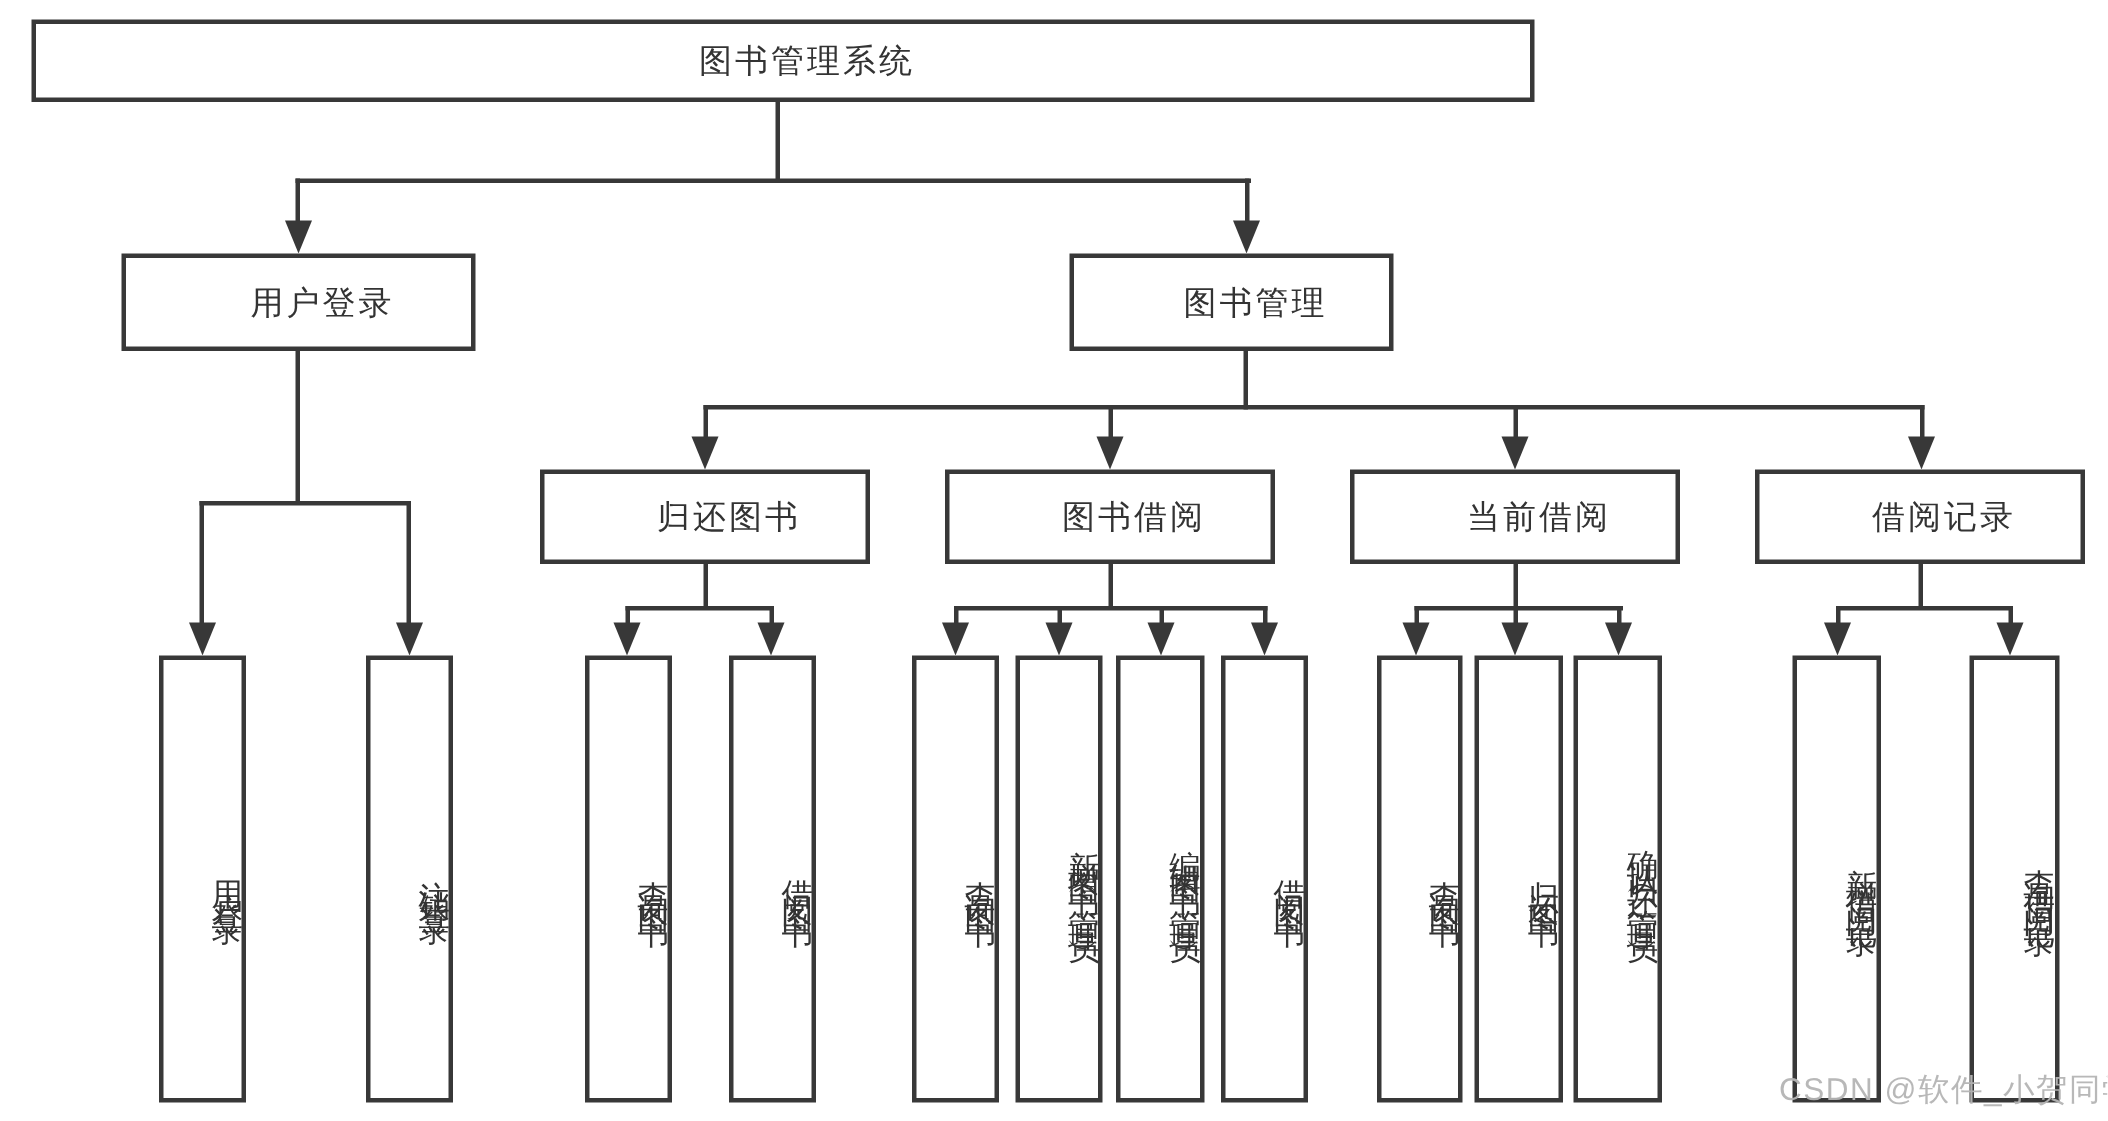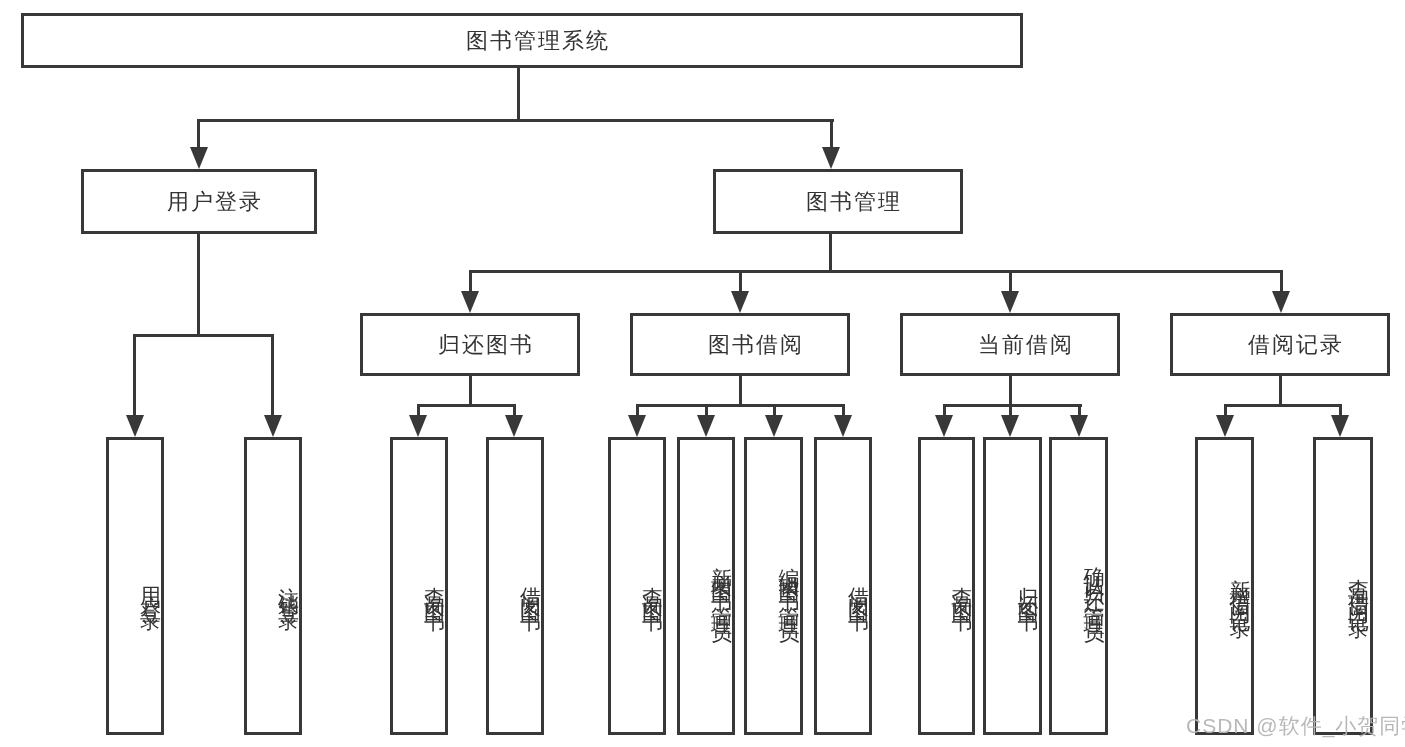--- a/index.html
+++ b/index.html
@@ -130,21 +130,21 @@
   <div class="arrow" style="left:1216px;top:415px"></div>
   <div class="arrow" style="left:1331px;top:415px"></div>
 
   <div class="box hbox" style="left:21px;top:13px;width:1002px;height:55px">
     <span>图书管理系统</span>
   </div>
 
   <div class="box hbox" style="left:81px;top:169px;width:236px;height:65px">
     <span>用户登录</span>
   </div>
-  <div class="box hbox" style="left:713px;top:169px;width:250px;height:65px">
+  <div class="box hbox" style="left:713px;top:169px;width:216px;height:65px">
     <span>图书管理</span>
   </div>
 
   <div class="box hbox" style="left:360px;top:313px;width:220px;height:63px">
     <span>归还图书</span>
   </div>
   <div class="box hbox" style="left:630px;top:313px;width:220px;height:63px">
     <span>图书借阅</span>
   </div>
   <div class="box hbox" style="left:900px;top:313px;width:220px;height:63px">

